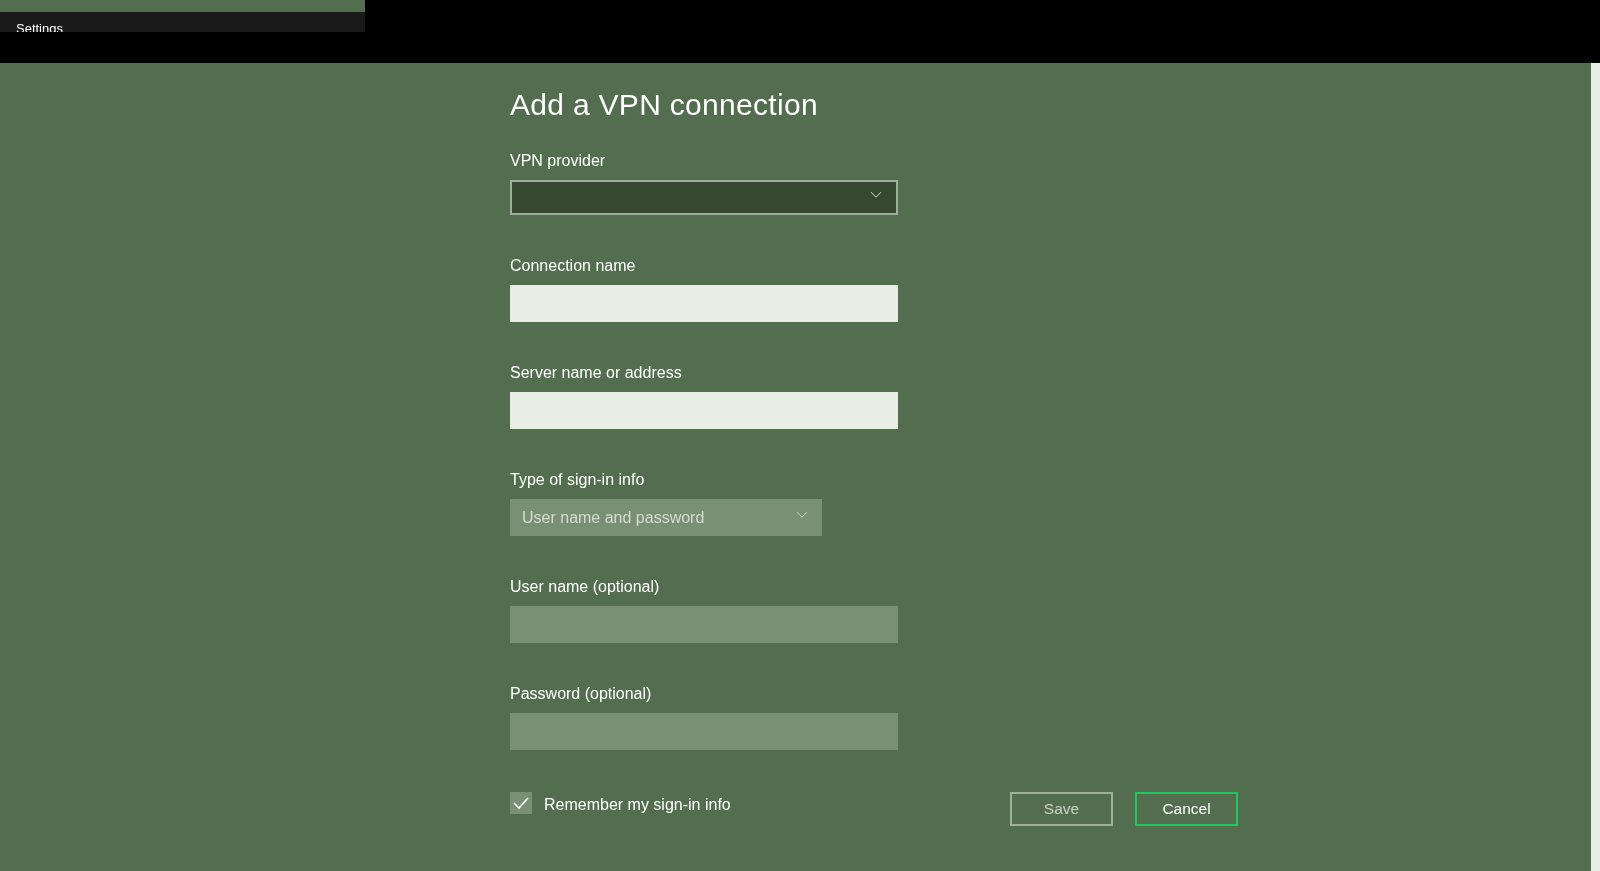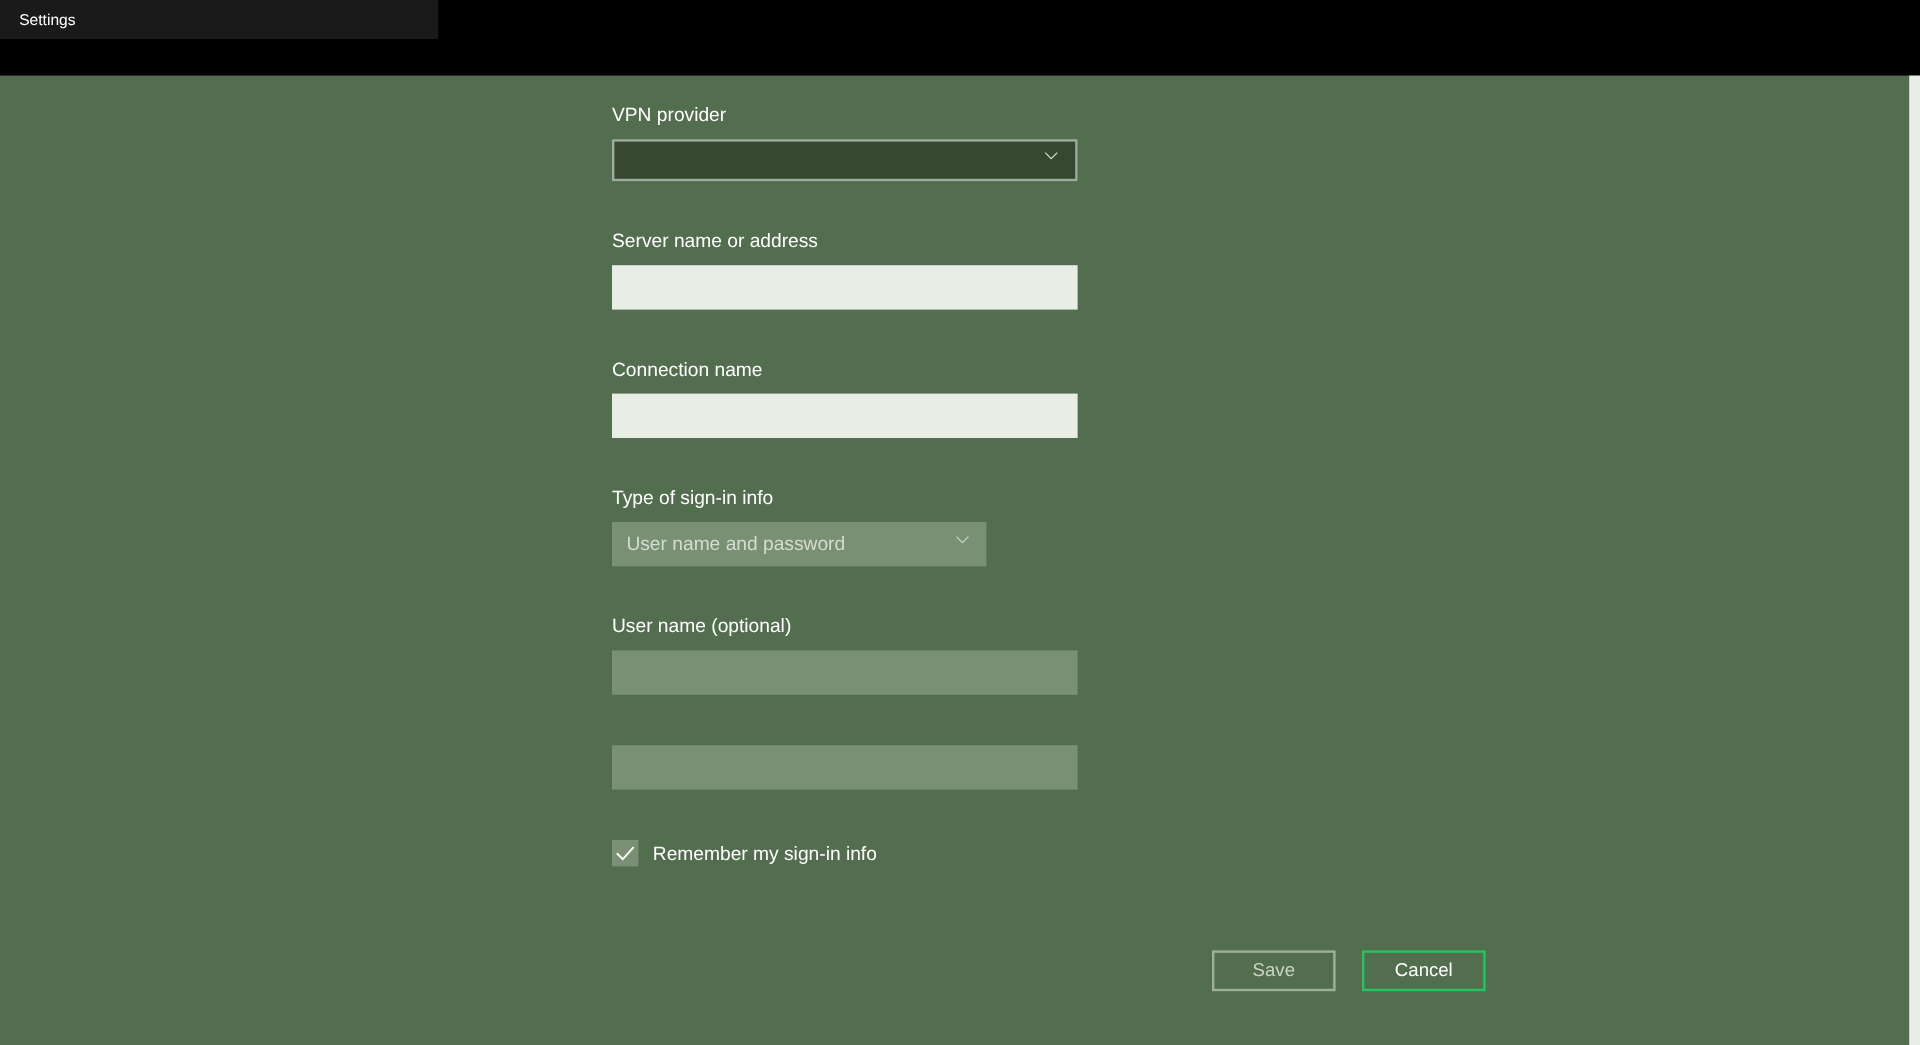--- a/index.html
+++ b/index.html
@@ -19,21 +19,21 @@
       height: 32px;
       background: #1a1a1a;
       width: 365px;
       display: flex;
       align-items: center;
       padding-left: 16px;
       color: #fff;
       font-size: 13px;
       font-weight: 400;
       position: absolute;
-      top: 0;
+      top: 12px;
       left: 0;
     }
     .topstrip {
       position: absolute;
       top: 0;
       left: 365px;
       right: 0;
       height: 63px;
       background: #000;
     }
@@ -187,40 +187,41 @@
 </head>
 <body>
 
 <div class="titlebar">
   <span>Settings</span>
 </div>
 <div class="topstrip"></div>
 <div class="topstrip-under"></div>
 
 <div class="content">
+  <h1 class="page-title">Add a VPN connection</h1>
 
   <div class="field">
     <label class="field-label">VPN provider</label>
     <div class="dropdown">
       <span></span>
       <span class="chevron">
         <svg viewBox="0 0 12 12">
             <path d="M1 3 L6 8 L11 3" stroke="#d7dfd4" stroke-width="1" fill="none"></path>
           </svg>
       </span>
     </div>
   </div>
 
   <div class="field">
+    <label class="field-label">Connection name</label>
+    <input class="text-input" type="text" value="" style="">
+  </div>
+
+  <div class="field">
     <label class="field-label">Server name or address</label>
-    <input class="text-input" type="text" value="" style="">
-  </div>
-
-  <div class="field">
-    <label class="field-label">Connection name</label>
     <input class="text-input" type="text" value="" style="">
   </div>
 
   <div class="field">
     <label class="field-label">Type of sign-in info</label>
     <div class="disabled-dropdown">
       <span>User name and password</span>
       <span class="chevron">
         <svg viewBox="0 0 12 12">
             <path d="M1 3 L6 8 L11 3" stroke="#c9d4c5" stroke-width="1" fill="none"></path>
@@ -228,20 +229,21 @@
       </span>
     </div>
   </div>
 
   <div class="field">
     <label class="field-label">User name (optional)</label>
     <input class="disabled-input" type="text" value="" style="">
   </div>
 
   <div class="field">
+    <label class="field-label">Password (optional)</label>
     <input class="disabled-input" type="password" value="" style="">
   </div>
 
   <div class="checkbox-row">
     <div class="checkbox">
       <svg viewBox="0 0 16 13">
           <path d="M1 6 L6 11 L15 1" stroke="#fff" stroke-width="1.6" fill="none"></path>
         </svg>
     </div>
     <span class="checkbox-label">Remember my sign-in info</span>

